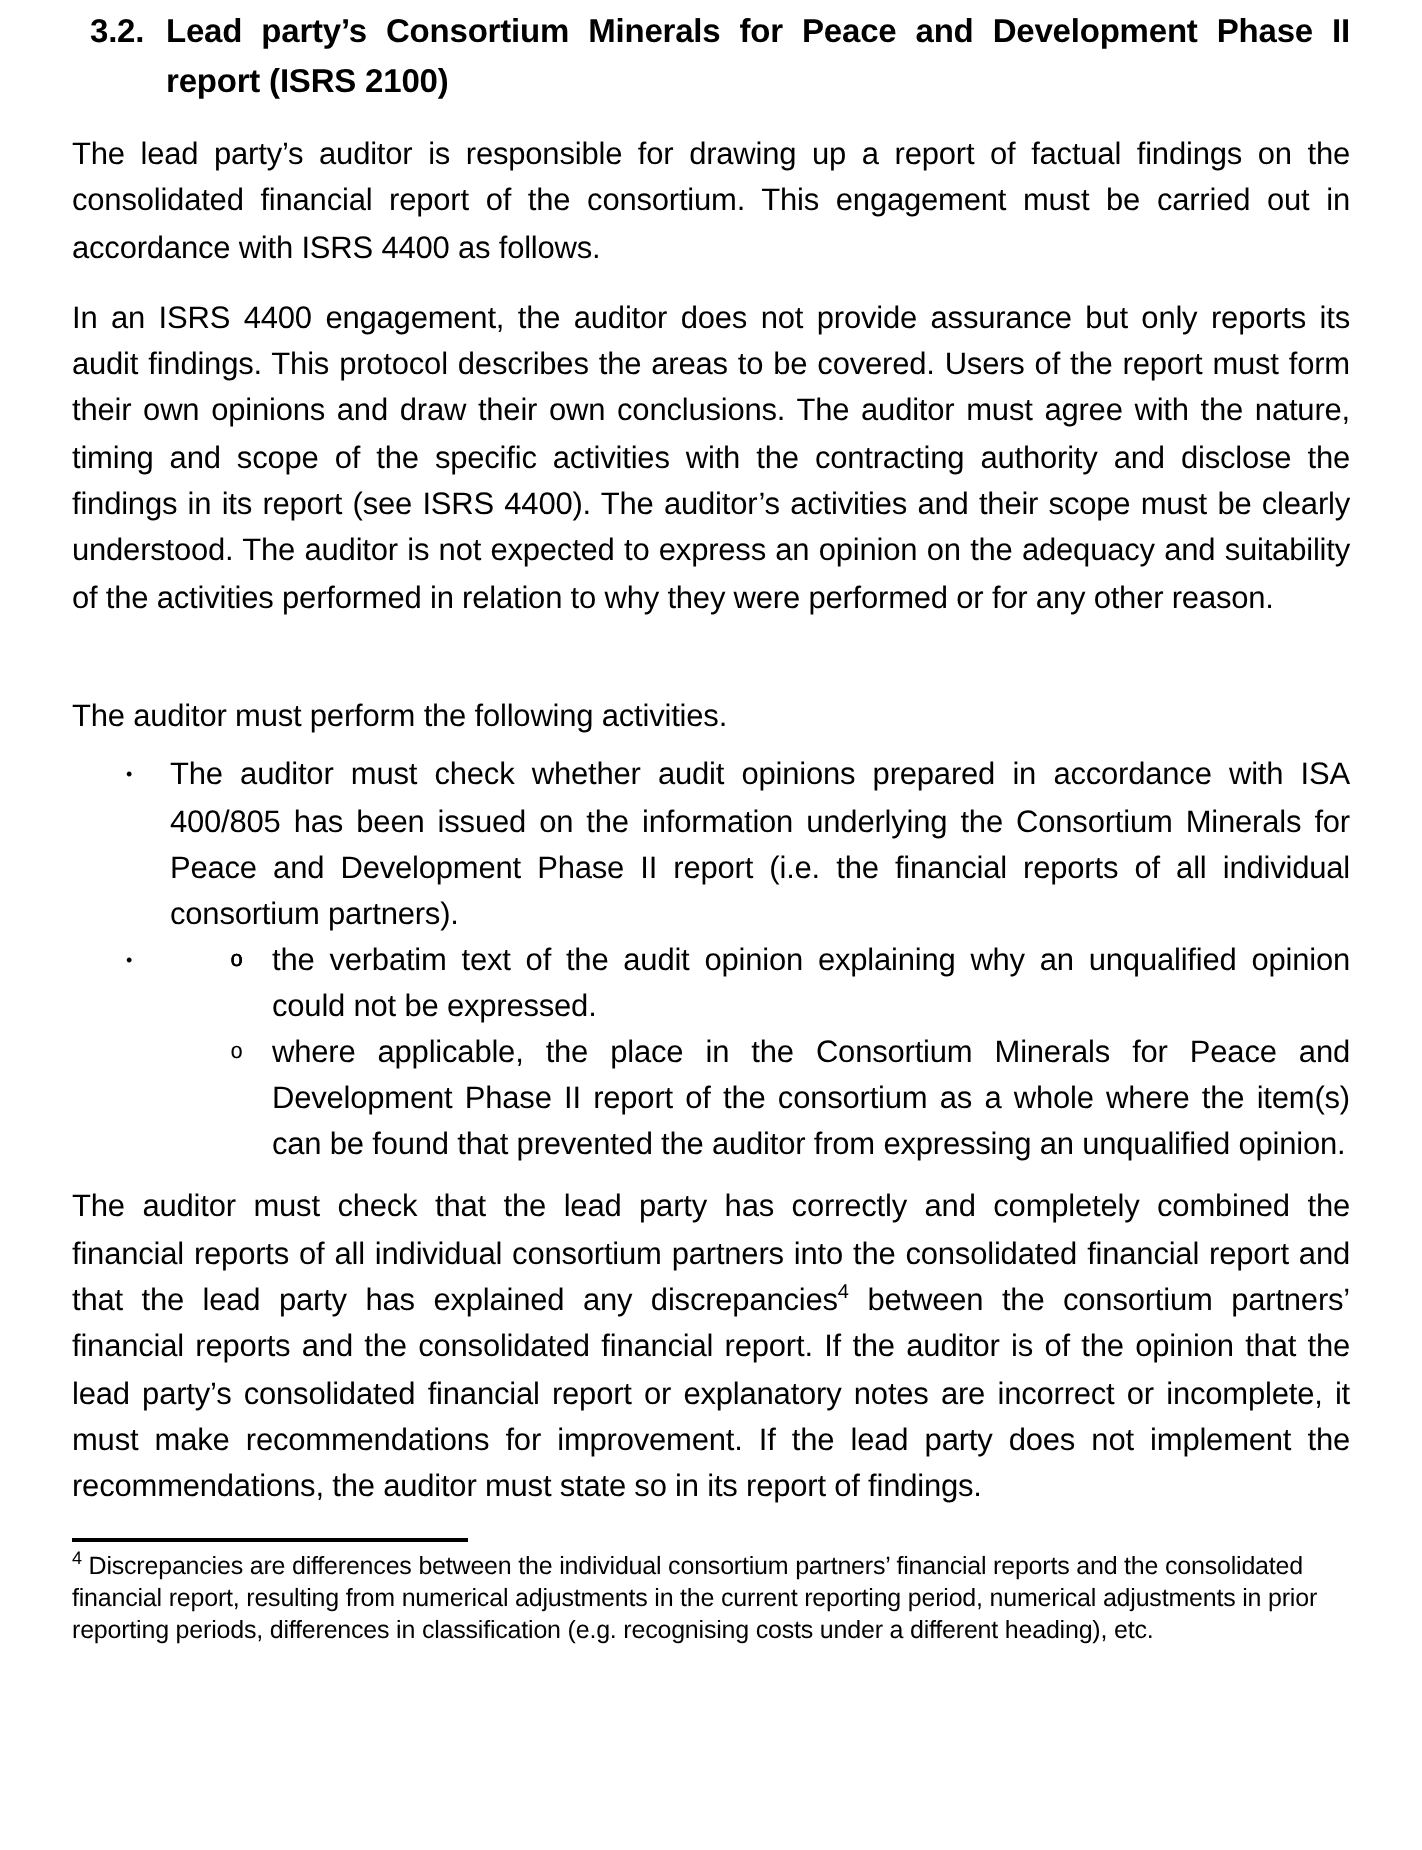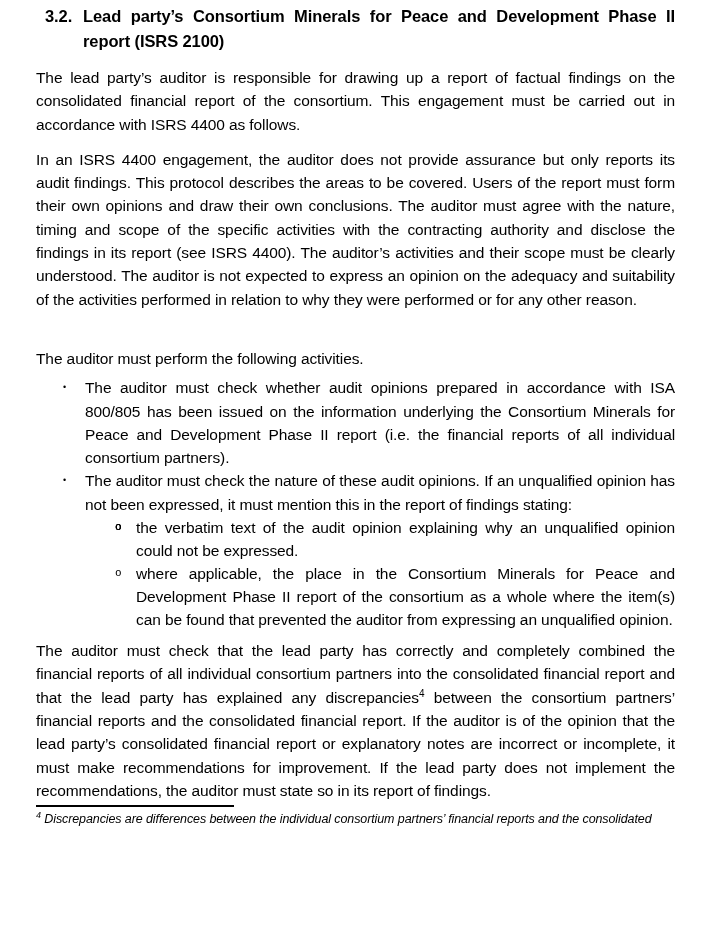--- a/index.html
+++ b/index.html
@@ -84,21 +84,21 @@
   .closing { margin-top: 8px; }
 
   sup.fref {
     font-size: 10px;
     line-height: 0;
     vertical-align: super;
     letter-spacing: 0;
   }
 
   
-  .footnote { margin-top: 3px; font-style: italic; }
+  .footnote { margin-top: 13px; }
   .fn-rule {
     width: 198px;
     height: 2px;
     background: #000000;
     margin: 0 0 4px 0;
   }
   .fn-text {
     margin: 0;
     font-size: 12.5px;
     line-height: 16px;
@@ -124,26 +124,25 @@
   <p class="para first">The lead party’s auditor is responsible for drawing up a report of factual findings on the consolidated financial report of the consortium. This engagement must be carried out in accordance with ISRS 4400 as follows.</p>
 
   <p class="para">In an ISRS 4400 engagement, the auditor does not provide assurance but only reports its audit findings. This protocol describes the areas to be covered. Users of the report must form their own opinions and draw their own conclusions. The auditor must agree with the nature, timing and scope of the specific activities with the contracting authority and disclose the findings in its report (see ISRS 4400). The auditor’s activities and their scope must be clearly understood. The auditor is not expected to express an opinion on the adequacy and suitability of the activities performed in relation to why they were performed or for any other reason.</p>
 
   <p class="para lead-in">The auditor must perform the following activities.</p>
 
   <div class="list">
 
     <div class="li">
       <span class="marker">•</span>
-      <span class="li-text">The auditor must check whether audit opinions prepared in accordance with ISA 800/805 has been issued on the information underlying the Consortium Minerals for Peace and Development Phase II report (i.e. the financial reports of all individual consortium partners).</span>
+      <span class="li-text">The auditor must check whether audit opinions prepared in accordance with ISA 400/805 has been issued on the information underlying the Consortium Minerals for Peace and Development Phase II report (i.e. the financial reports of all individual consortium partners).</span>
     </div>
 
     <div class="li">
       <span class="marker">•</span>
-      <span class="li-text">The auditor must check the nature of these audit opinions. If an unqualified opinion has not been expressed, it must mention this in the report of findings stating:</span>
     </div>
 
     <div class="sli">
       <span class="marker">o</span>
     </div>
 
     <div class="sli">
       <span class="marker">o</span>
     </div>
 

